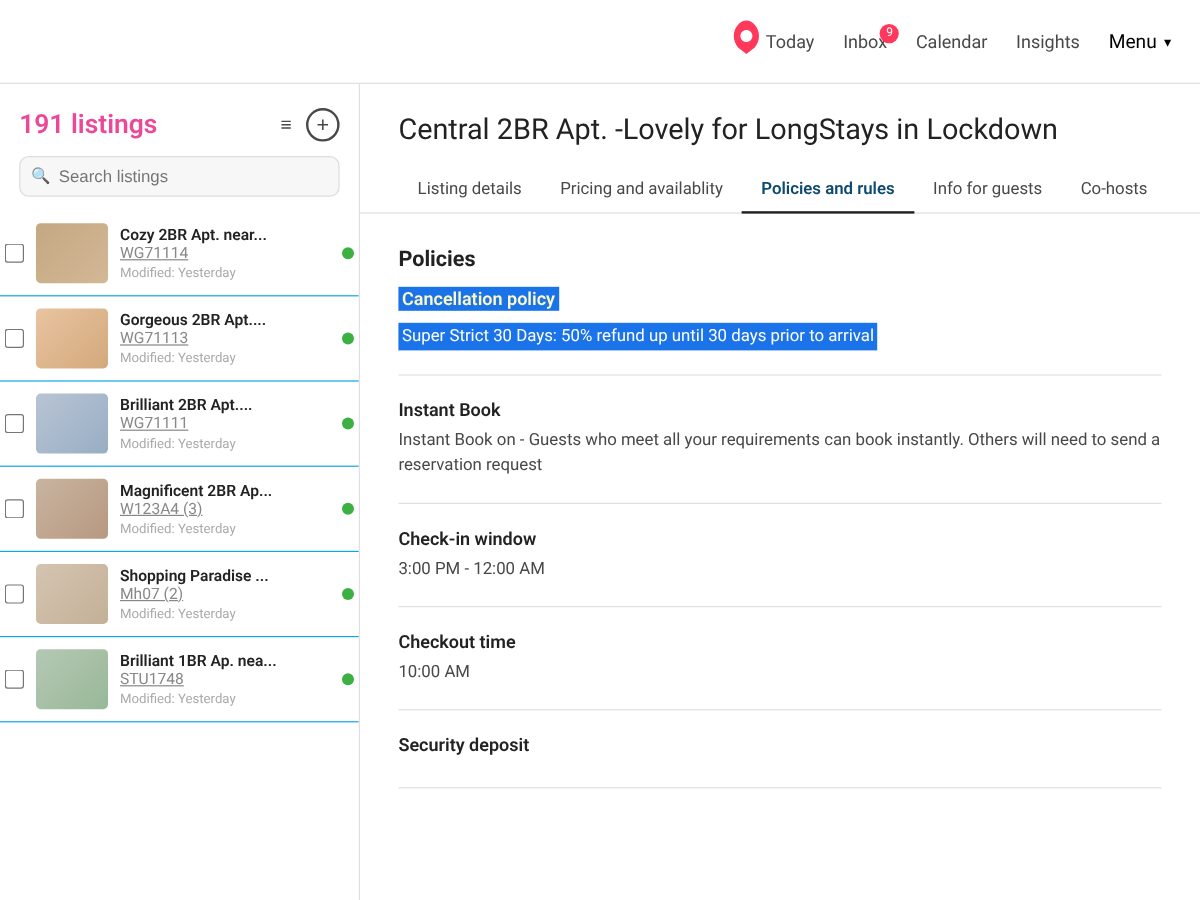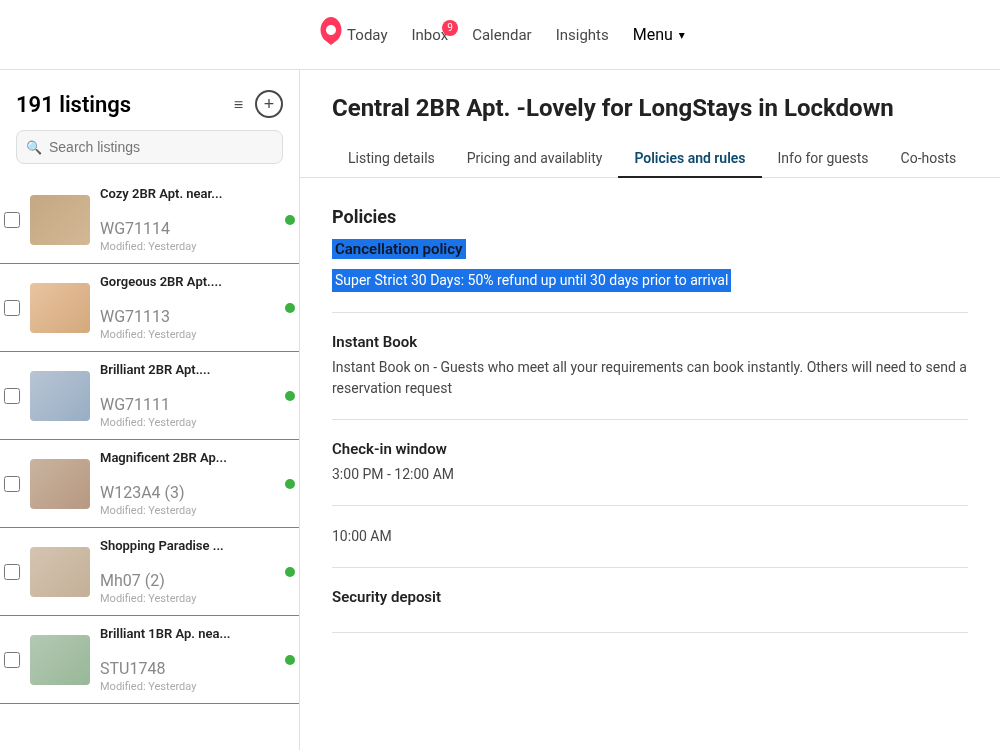--- a/index.html
+++ b/index.html
@@ -20,21 +20,21 @@
       overflow: hidden;
       box-shadow: 0 2px 10px rgba(0,0,0,0.15);
     }
     
     .top-nav {
       height: 70px;
       background: #fff;
       border-bottom: 1px solid #e0e0e0;
       display: flex;
       align-items: center;
-      justify-content: center;
+      justify-content: flex-end;
       padding: 0 24px;
       flex-shrink: 0;
     }
     .logo-icon {
       color: #FF385C;
       font-size: 28px;
     }
     .nav-links {
       display: flex;
       align-items: center;
@@ -87,21 +87,21 @@
     }
     .sidebar-header {
       padding: 20px 16px 12px;
       display: flex;
       align-items: center;
       justify-content: space-between;
     }
     .sidebar-title {
       font-size: 22px;
       font-weight: 600;
-      color: #000000;
+      color: #ec4899;
     }
     .sidebar-actions {
       display: flex;
       align-items: center;
       gap: 12px;
     }
     .filter-icon {
       font-size: 16px;
       color: #484848;
       cursor: pointer;
@@ -188,23 +188,24 @@
     .listing-info { flex: 1; min-width: 0; }
     .listing-name {
       font-size: 13px;
       font-weight: 600;
       color: #222;
       white-space: nowrap;
       overflow: hidden;
       text-overflow: ellipsis;
     }
     .listing-id {
-      font-size: 16px;
+      font-size: 13px;
       color: #888;
-      margin-top: 18px;
+      margin-top: 0;
+      text-decoration: underline;
     }
     .listing-modified {
       font-size: 11px;
       color: #aaa;
       margin-top: 2px;
     }
     .status-dot {
       width: 10px;
       height: 10px;
       border-radius: 50%;
@@ -218,21 +219,21 @@
       flex-direction: column;
       overflow: hidden;
       background: #fff;
     }
     .content-header {
       padding: 24px 32px 0;
       border-bottom: 1px solid #e0e0e0;
     }
     .content-title {
       font-size: 24px;
-      font-weight: 700;
+      font-weight: 400;
       color: #222;
       margin-bottom: 18px;
     }
     .content-tabs {
       display: flex;
       gap: 0;
     }
     .tab-item {
       padding: 10px 16px;
       font-size: 14px;
@@ -270,21 +271,21 @@
       margin-bottom: 6px;
     }
     .policy-value {
       font-size: 14px;
       color: #484848;
       line-height: 1.5;
     }
     .highlighted-policy-label {
       display: inline-block;
       background: #1a73e8;
-      color: #0f172a;
+      color: #fef9c3;
       font-size: 15px;
       font-weight: 600;
       padding: 1px 3px;
       margin-bottom: 4px;
     }
     .highlighted-policy-value {
       display: inline-block;
       background: #1a73e8;
       color: #fff;
       font-size: 14px;
@@ -429,20 +430,21 @@
       </div>
             <div class="policy-item">
         <div class="policy-label">Instant Book</div>
         <div class="policy-value">Instant Book on - Guests who meet all your requirements can book instantly. Others will need to send a reservation request</div>
       </div>
             <div class="policy-item">
         <div class="policy-label">Check-in window</div>
         <div class="policy-value">3:00 PM - 12:00 AM</div>
       </div>
             <div class="policy-item">
+        <div class="policy-label">Checkout time</div>
         <div class="policy-value">10:00 AM</div>
       </div>
             <div class="policy-item">
         <div class="policy-label">Security deposit</div>
       </div>
           </div>
       </div>
     </main>
 
   </div>

